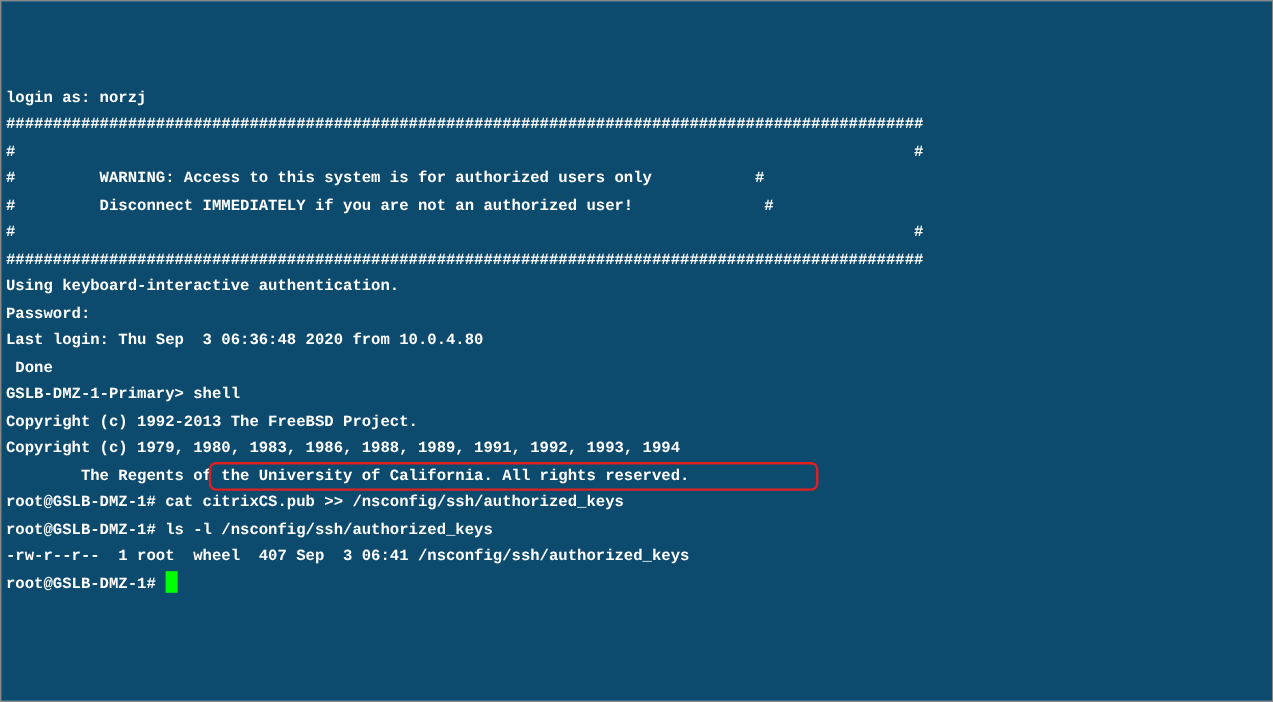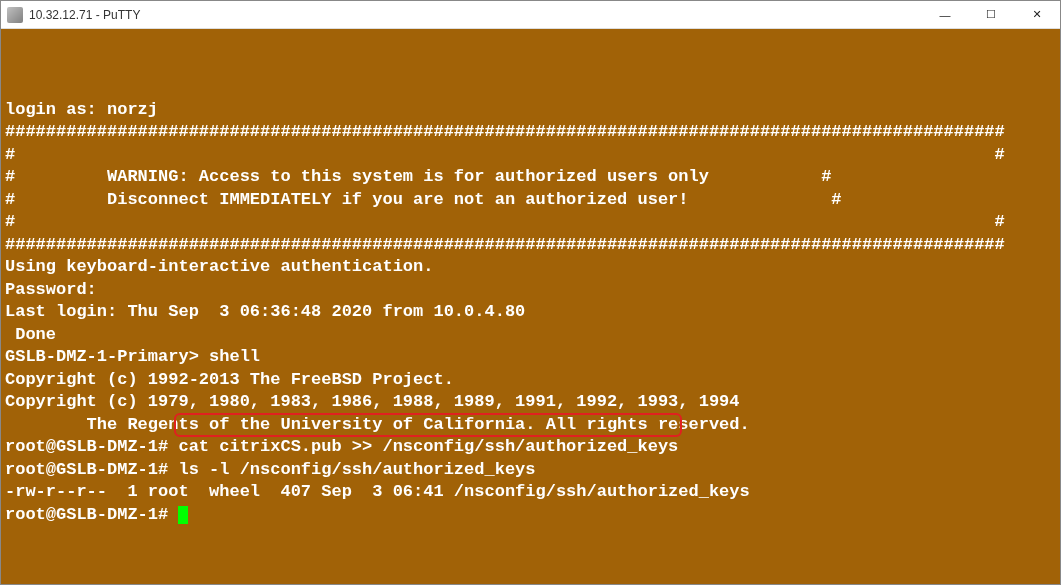--- a/index.html
+++ b/index.html
@@ -48,24 +48,24 @@
     display: flex;
     align-items: center;
     justify-content: center;
     font-family: "Segoe UI Symbol", sans-serif;
     font-size: 11px;
     color: #222;
     cursor: pointer;
   }
   .terminal {
     flex: 1;
-    background: #a16207;
+    background: #0c4a6e;
     color: #ffffff;
     font-family: "Courier New", monospace;
-    font-size: 17px;
+    font-size: 13px;
     font-weight: bold;
     line-height: 22.5px;
     padding: 2px 4px;
     white-space: pre;
     overflow: hidden;
     position: relative;
   }
   .highlight-box {
     position: absolute;
     border: 2px solid #e02020;
@@ -78,26 +78,16 @@
     height: 18px;
     background: #00ff00;
     vertical-align: text-bottom;
   }
   .line { display: block; }
 </style>
 </head>
 <body>
 
 <div class="window">
-  <div class="titlebar">
-    <div class="icon"></div>
-    <div class="title-text">10.32.12.71 - PuTTY</div>
-    <div class="spacer"></div>
-    <div class="controls">
-      <div class="ctl">—</div>
-      <div class="ctl">☐</div>
-      <div class="ctl close">✕</div>
-    </div>
-  </div>
   <div class="terminal" id="terminal">
     <div class="highlight-box" id="highlight-box" style="left: 173.453px; top: 383.5px; width: 507.953px; height: 24.5px;"></div>
   <span class="line">login as: norzj</span><span class="line">##################################################################################################</span><span class="line">#                                                                                                #</span><span class="line">#         WARNING: Access to this system is for authorized users only           #</span><span class="line">#         Disconnect IMMEDIATELY if you are not an authorized user!              #</span><span class="line">#                                                                                                #</span><span class="line">##################################################################################################</span><span class="line"></span><span class="line">Using keyboard-interactive authentication.</span><span class="line">Password:</span><span class="line">Last login: Thu Sep  3 06:36:48 2020 from 10.0.4.80</span><span class="line"> Done</span><span class="line">GSLB-DMZ-1-Primary&gt; shell</span><span class="line">Copyright (c) 1992-2013 The FreeBSD Project.</span><span class="line">Copyright (c) 1979, 1980, 1983, 1986, 1988, 1989, 1991, 1992, 1993, 1994</span><span class="line">        The Regents of the University of California. All rights reserved.</span><span class="line"></span><span class="line">root@GSLB-DMZ-1# cat citrixCS.pub &gt;&gt; /nsconfig/ssh/authorized_keys</span><span class="line">root@GSLB-DMZ-1# ls -l /nsconfig/ssh/authorized_keys</span><span class="line">-rw-r--r--  1 root  wheel  407 Sep  3 06:41 /nsconfig/ssh/authorized_keys</span><span class="line">root@GSLB-DMZ-1# <span class="cursor"></span></span></div>
 </div>
 
 </body></html>

